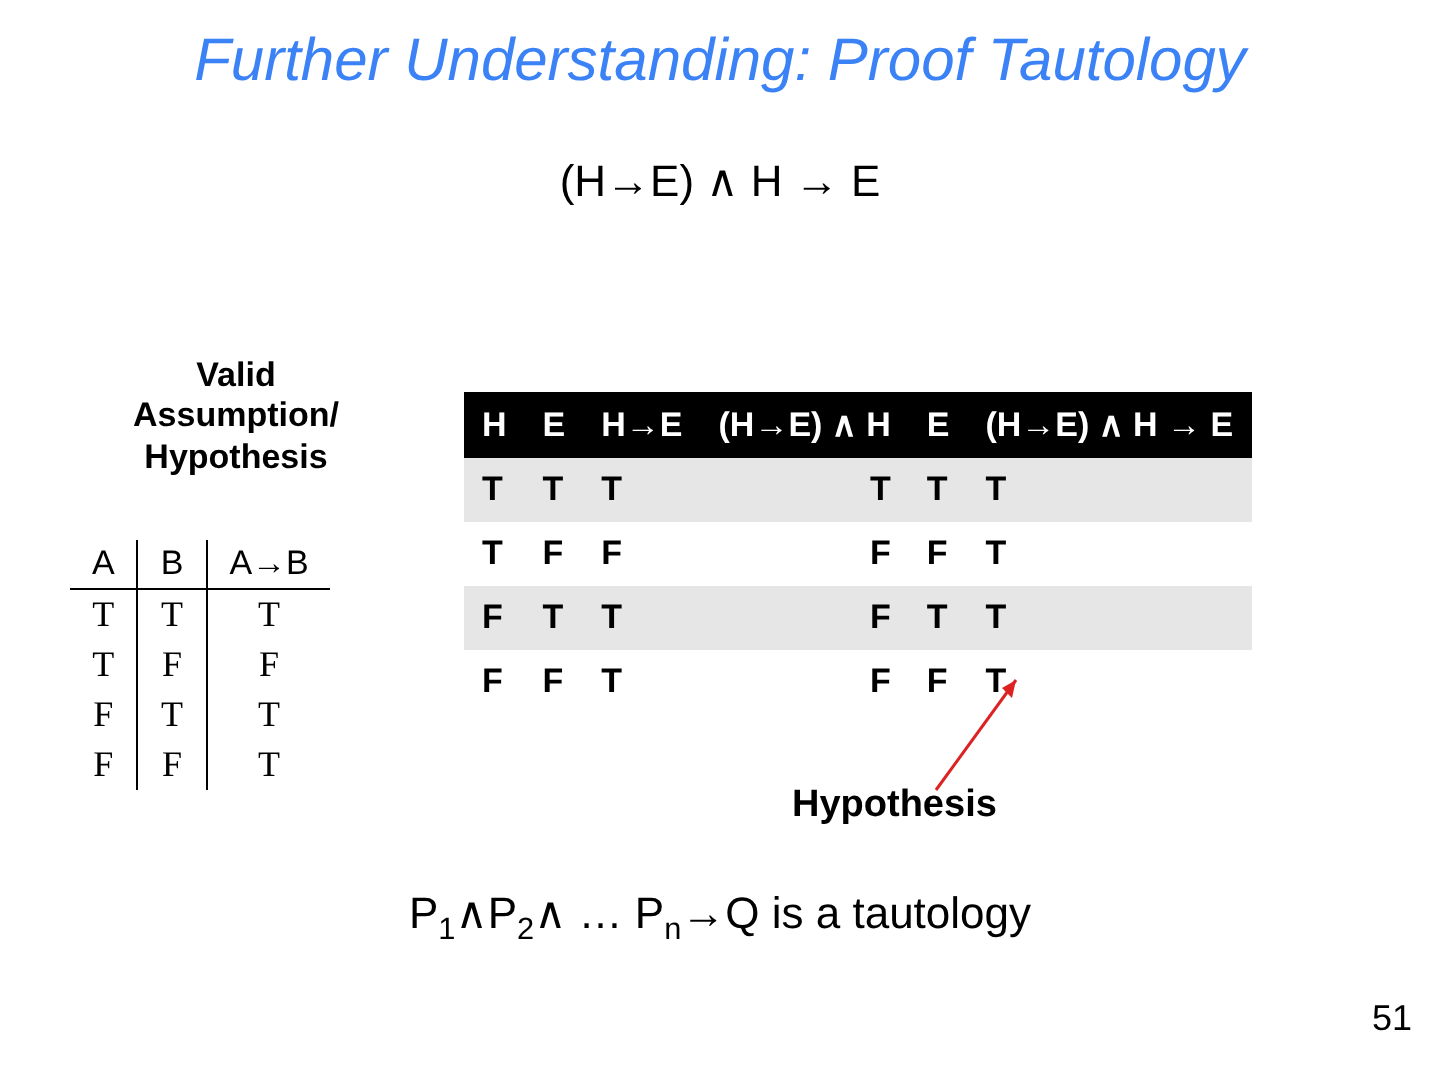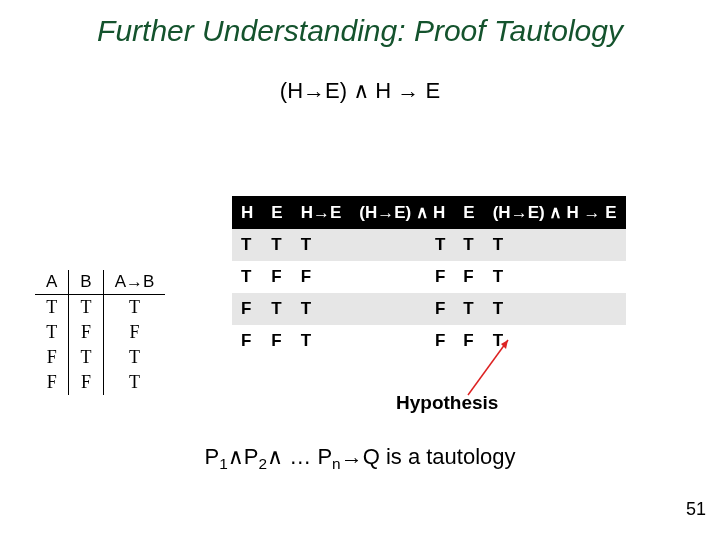--- a/index.html
+++ b/index.html
@@ -17,21 +17,21 @@
     width: 720px;
     height: 540px;
     box-sizing: border-box;
   }
   .title {
     position: absolute;
     top: 14px;
     left: 0;
     width: 720px;
     text-align: center;
-    color: #14532d;
+    color: #3b82f6;
     font-style: italic;
     font-size: 30px;
     font-weight: 400;
   }
   .formula {
     position: absolute;
     top: 78px;
     left: 0;
     width: 720px;
     text-align: center;
@@ -123,20 +123,21 @@
 </head>
 <body>
 
 <div class="slide">
 
   <div class="title">Further Understanding: Proof Tautology</div>
 
   <div class="formula">(H→E) ∧ H → E</div>
 
 
+  <div class="valid-label">Valid Assumption/ Hypothesis</div>
 
   <table class="sm-table">
     <tbody>
         <tr>
       <th class="sm-col-a">A</th>
       <th class="sm-col-b">B</th>
       <th>A→B</th>
     </tr>
     <tr>
           <td class="sm-col-a">T</td>

